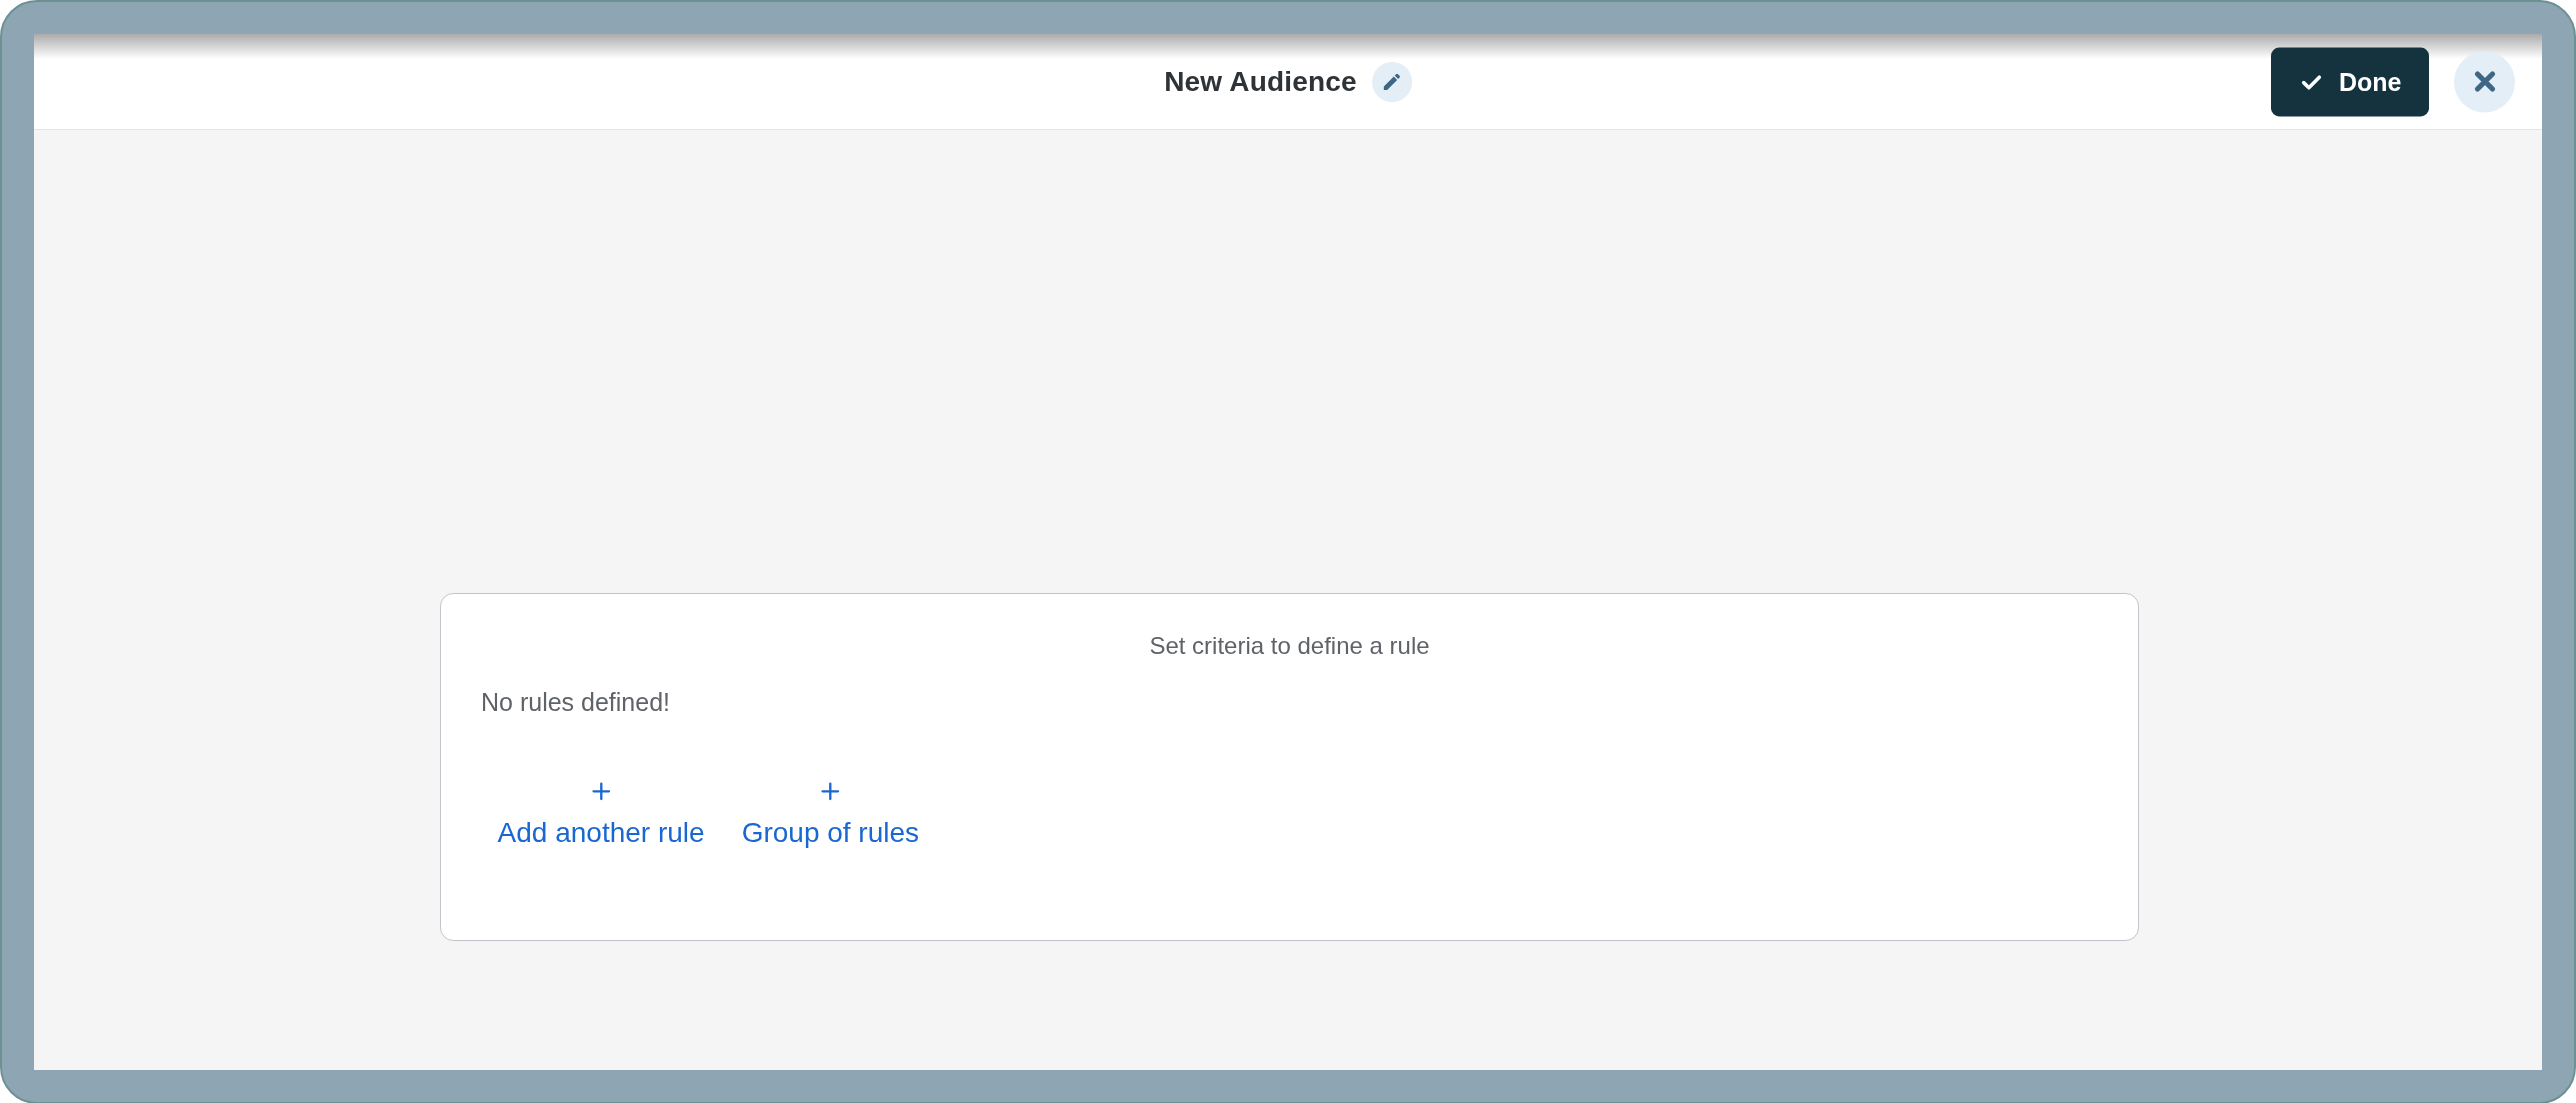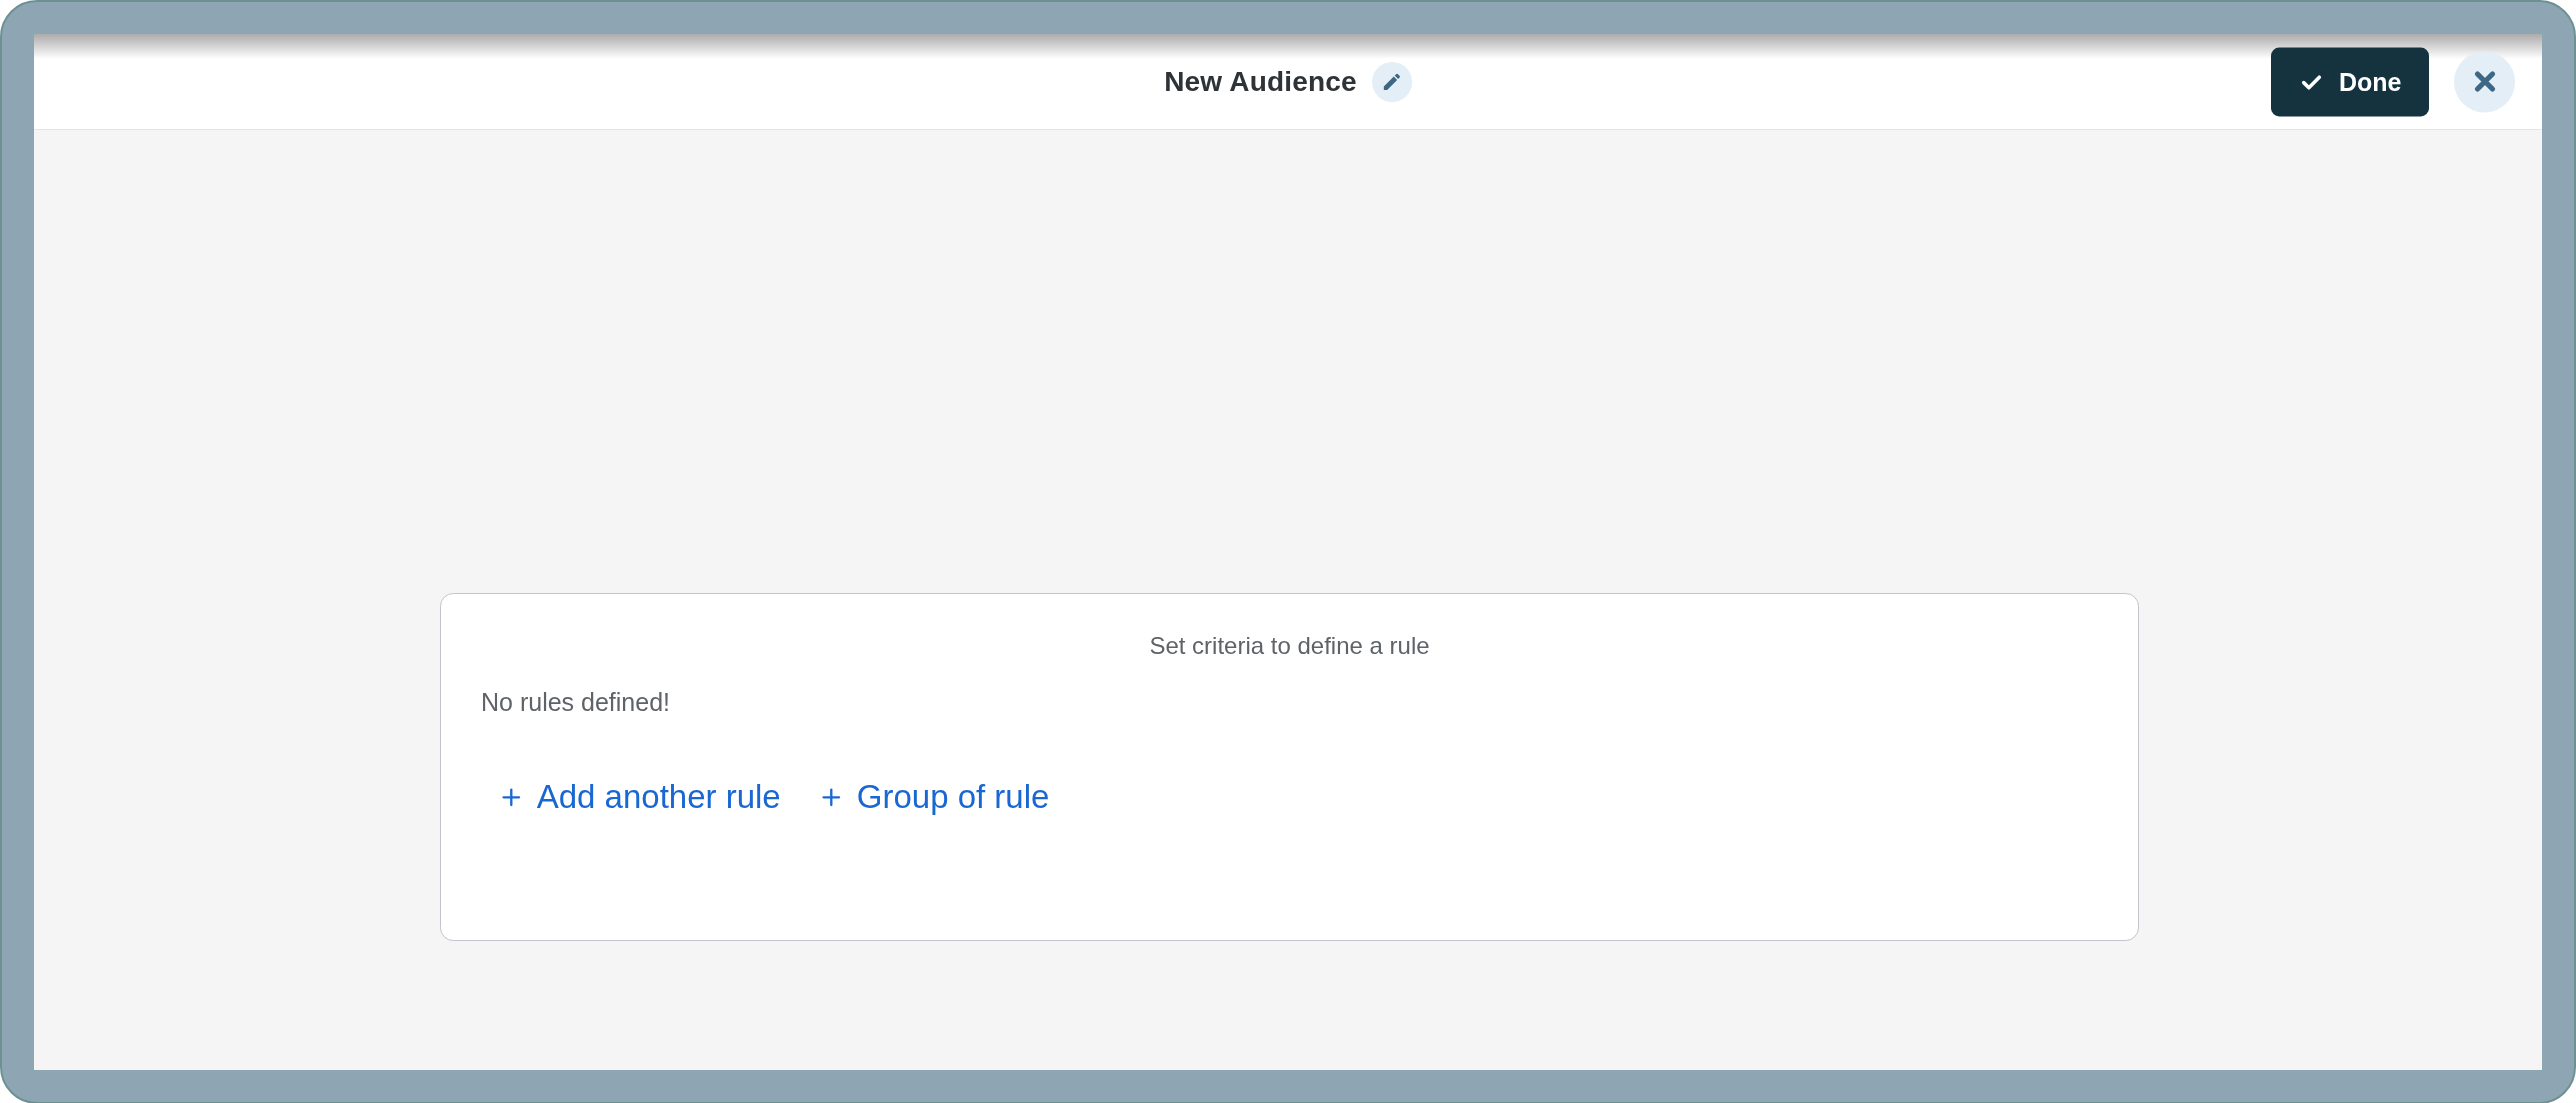--- a/index.html
+++ b/index.html
@@ -110,23 +110,24 @@
     font-size: 25px; font-weight: 400;
     color: var(--text-gray, #5f6368);
   }
   .card-actions {
     margin: 61px 0 0 16.6px;
     display: flex; align-items: center; gap: 37px;
   }
   .rule-link {
     display: flex; align-items: center; gap: 12.5px;
     background: none; border: none; padding: 0;
-    font-family: inherit; font-size: 33px; font-weight: 500;
+    font-family: inherit; font-size: 28px; font-weight: 500;
     color: var(--link-blue, #1967d2);
     cursor: pointer;
+    flex-direction: column;
   }
   .rule-link svg { width: 26.6px; height: 26.6px; }
 </style>
 </head>
 <body>
 
 <div class="window">
   <div class="modal">
 
     <div class="modal-header">
@@ -178,21 +179,21 @@
             </span>
             <span>Add another rule</span>
           </button>
 
           <button class="rule-link">
             <span style="display:flex;">
               <svg viewBox="0 0 24 24" fill="none" stroke="#1967d2" stroke-width="2.1" stroke-linecap="round">
                 <path d="M12 5v14M5 12h14"></path>
               </svg>
             </span>
-            <span>Group of rule</span>
+            <span>Group of rules</span>
           </button>
         </div>
       </div>
 
     </div>
   </div>
 </div>
 
 
 </body></html>

